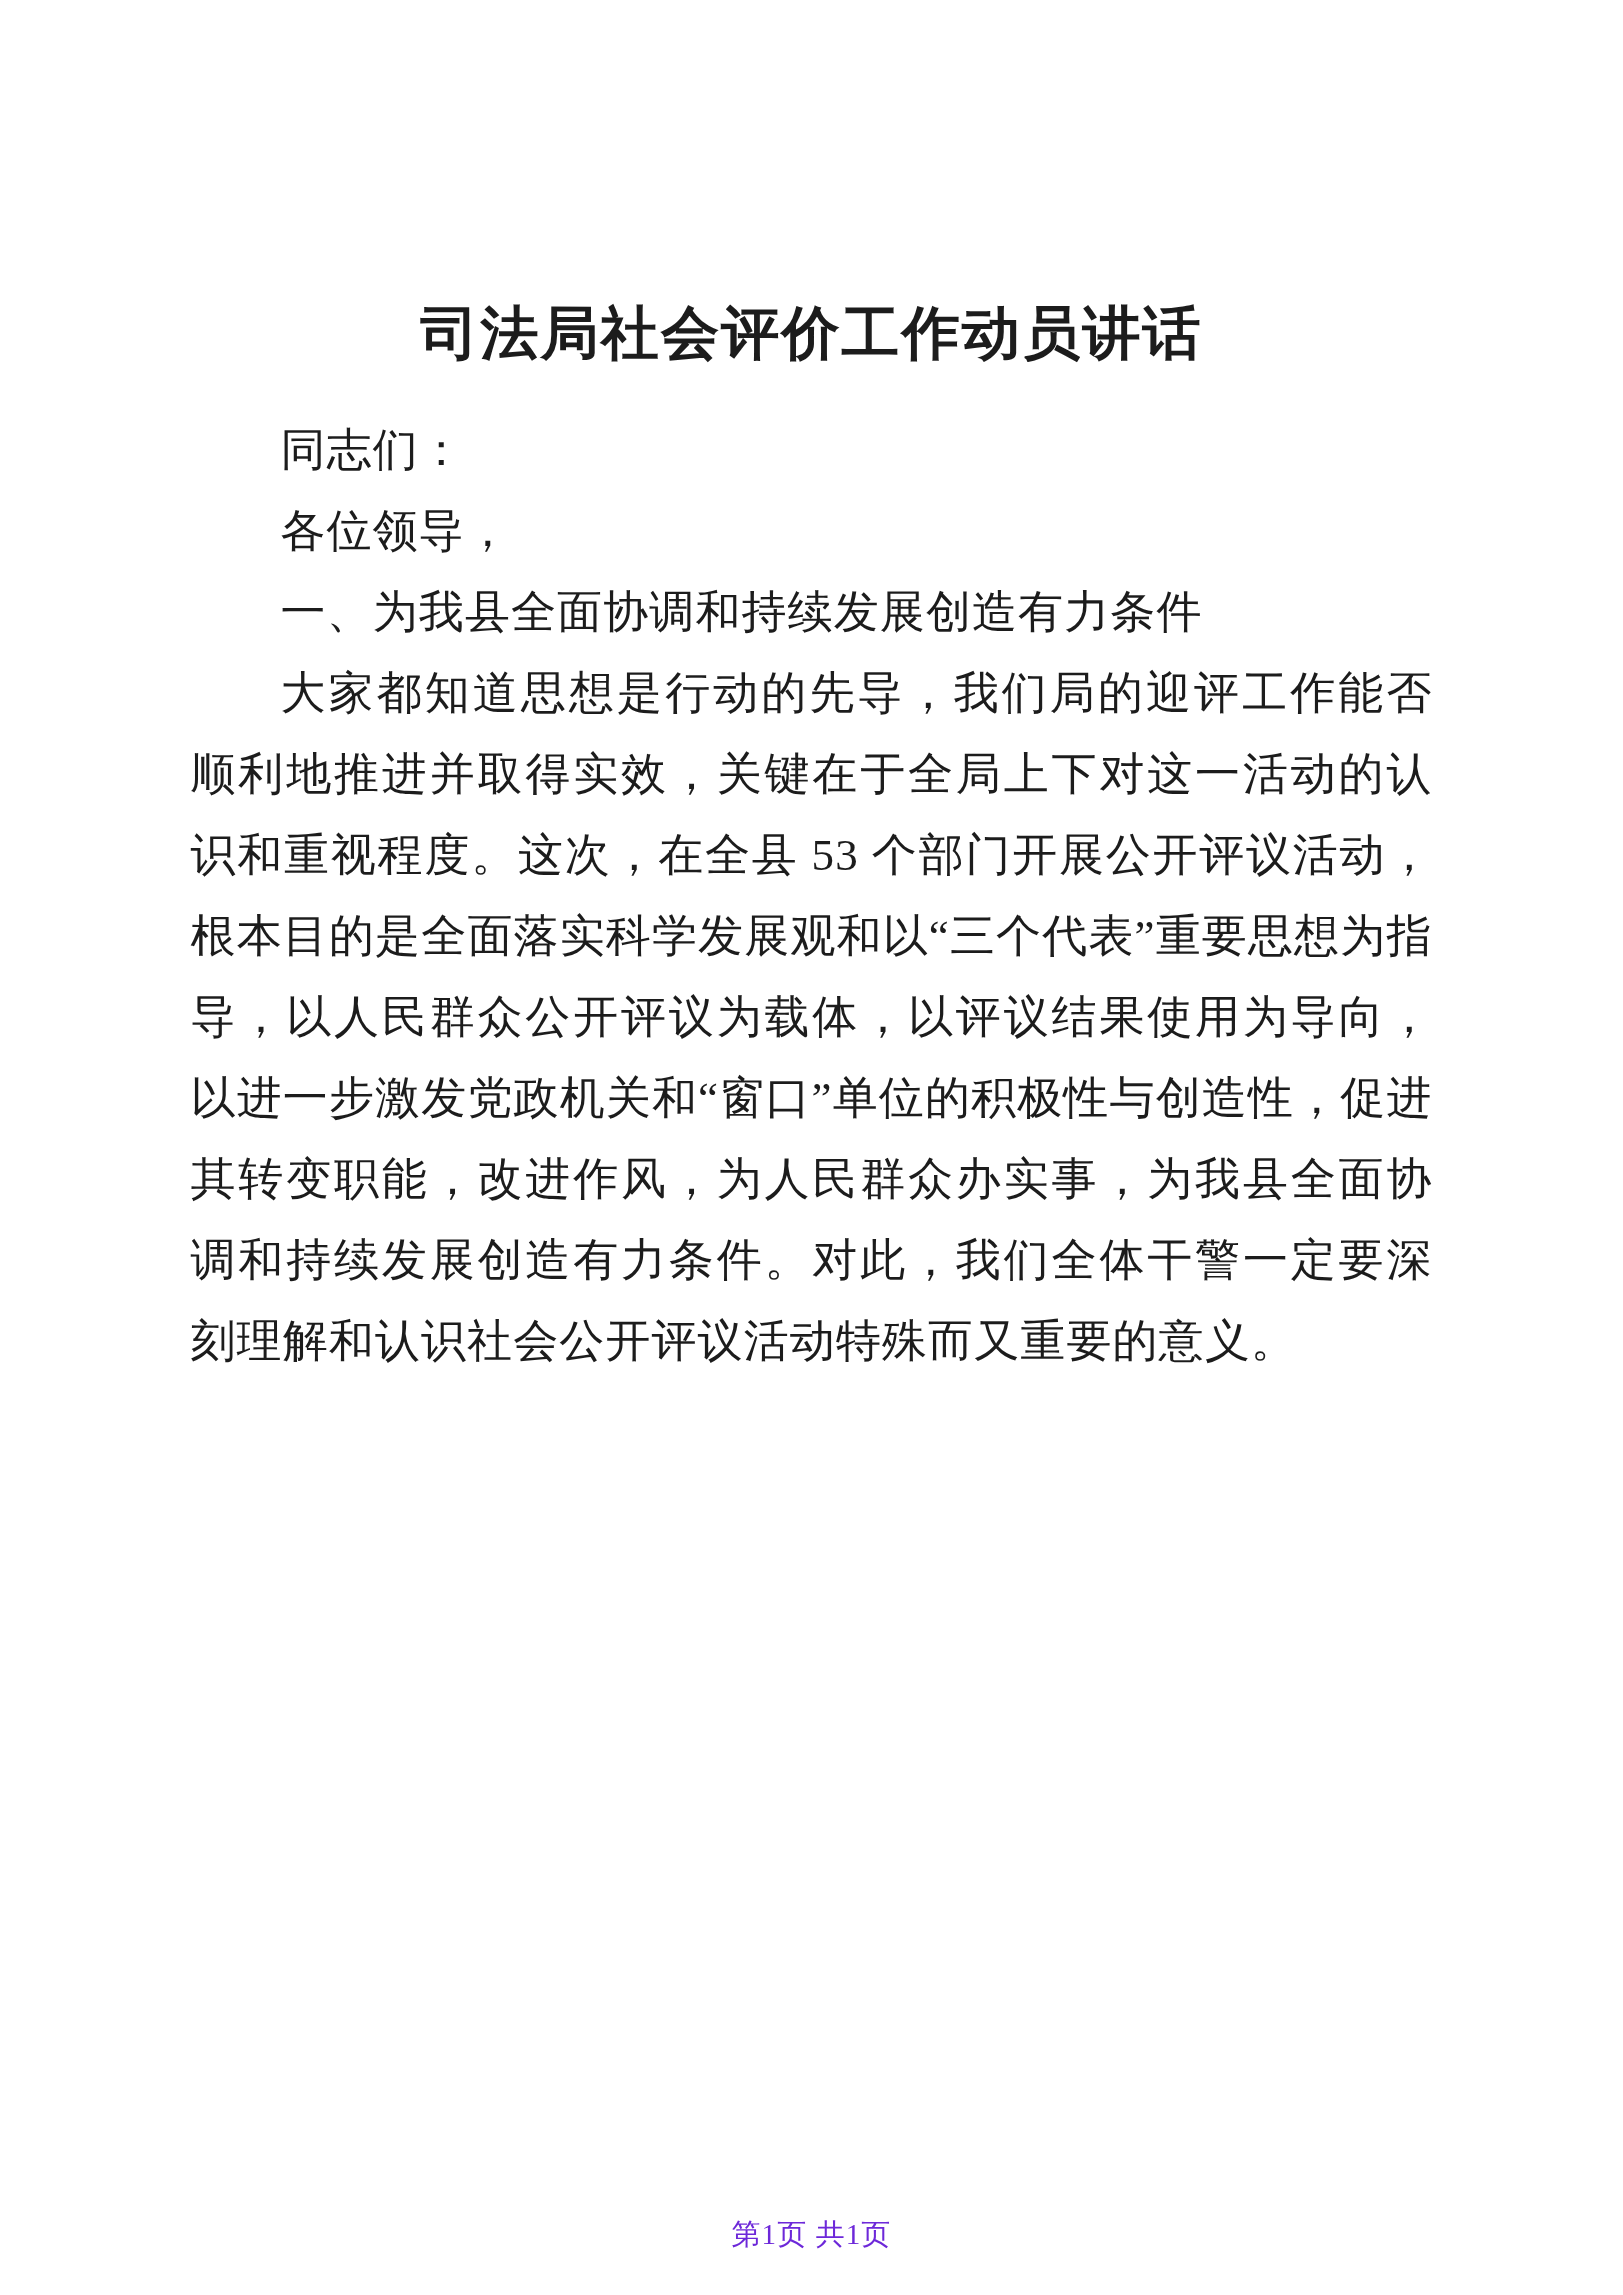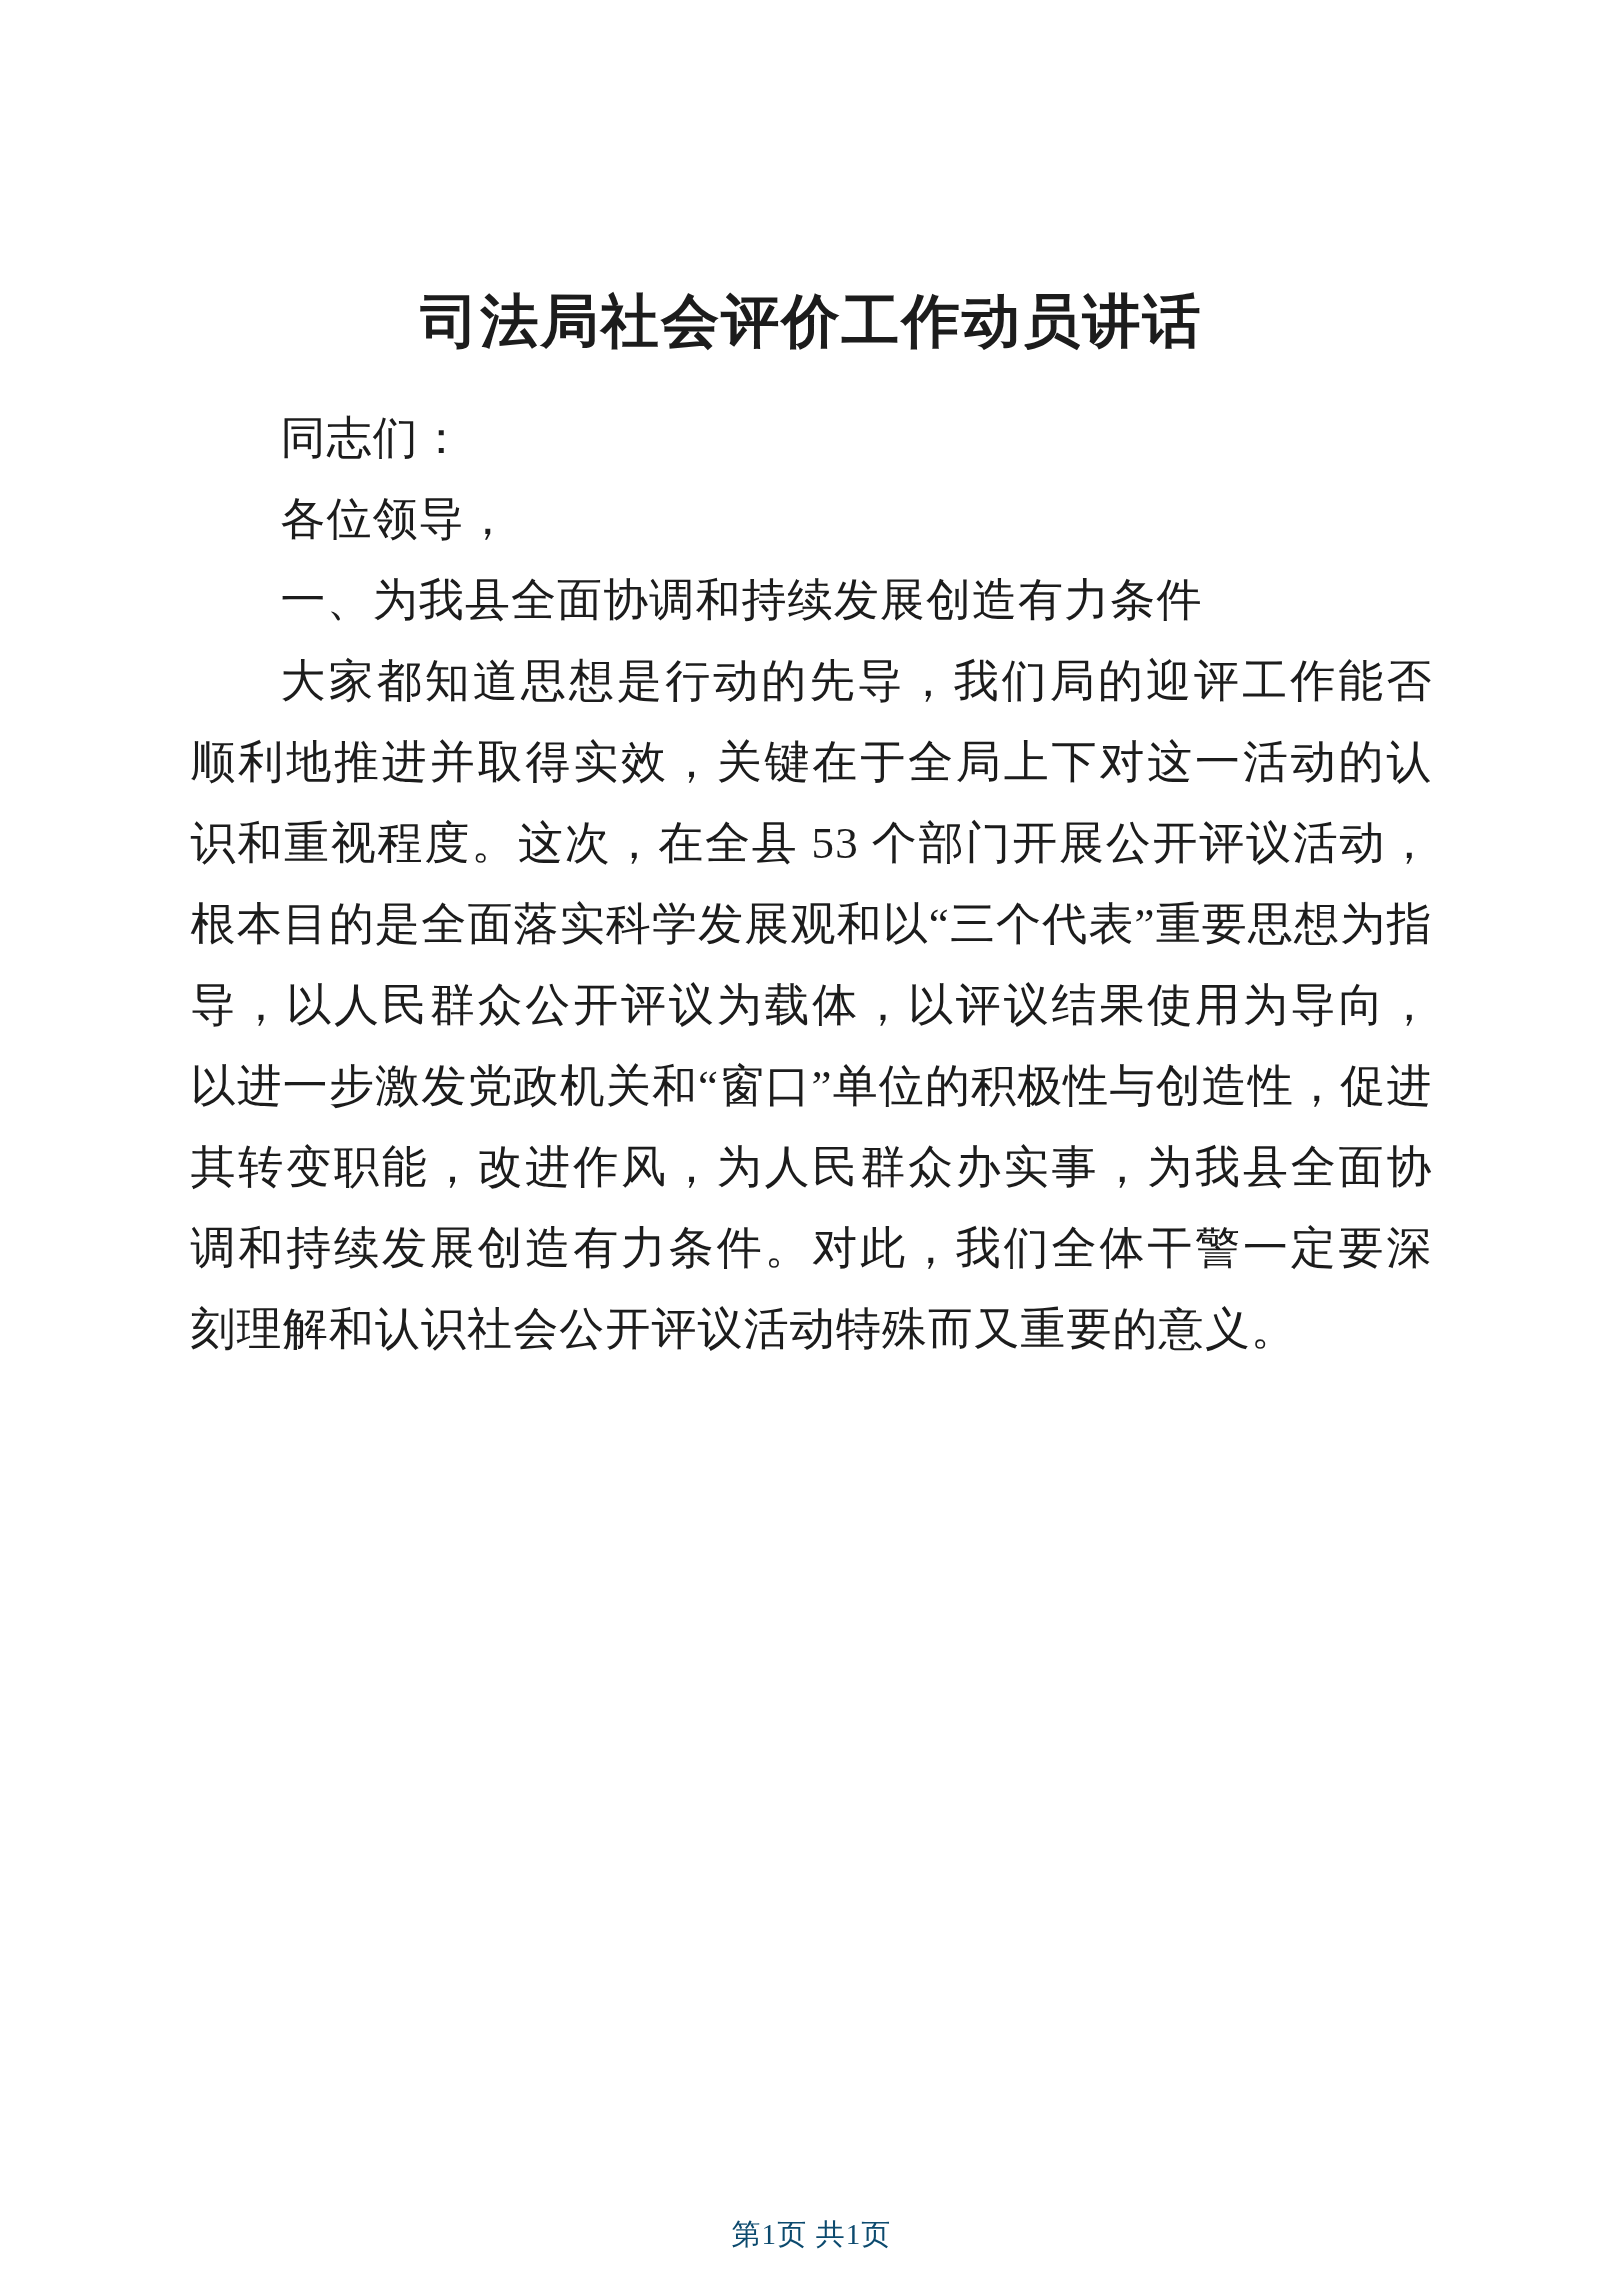--- a/index.html
+++ b/index.html
@@ -12,21 +12,21 @@
     width: 1623px;
     height: 2295px;
     background: #ffffff;
     font-family: "Liberation Serif", "DejaVu Serif", serif;
     color: #1c1c1c;
     overflow: hidden;
     box-sizing: border-box;
   }
   .content {
     width: 1242px;
-    margin: 0 auto;
+    margin: 12px auto;
     padding-top: 280px;
     box-sizing: border-box;
   }
   .doc-title {
     font-size: 58px;
     font-weight: bold;
     text-align: center;
     margin: 0 0 34px 0;
     line-height: 84px;
     letter-spacing: 2.2px;
@@ -40,21 +40,21 @@
     letter-spacing: 1.1px;
     word-break: break-all;
   }
   .footer {
     position: absolute;
     left: 0;
     right: 0;
     bottom: 40px;
     text-align: center;
     font-size: 29px;
-    color: #0c4a6e;
+    color: #6d28d9;
     letter-spacing: 1.1px;
   }
 </style>
 </head>
 <body>
 
 <div class="page">
   <div class="content">
     <h1 class="doc-title">司法局社会评价工作动员讲话</h1>
 

